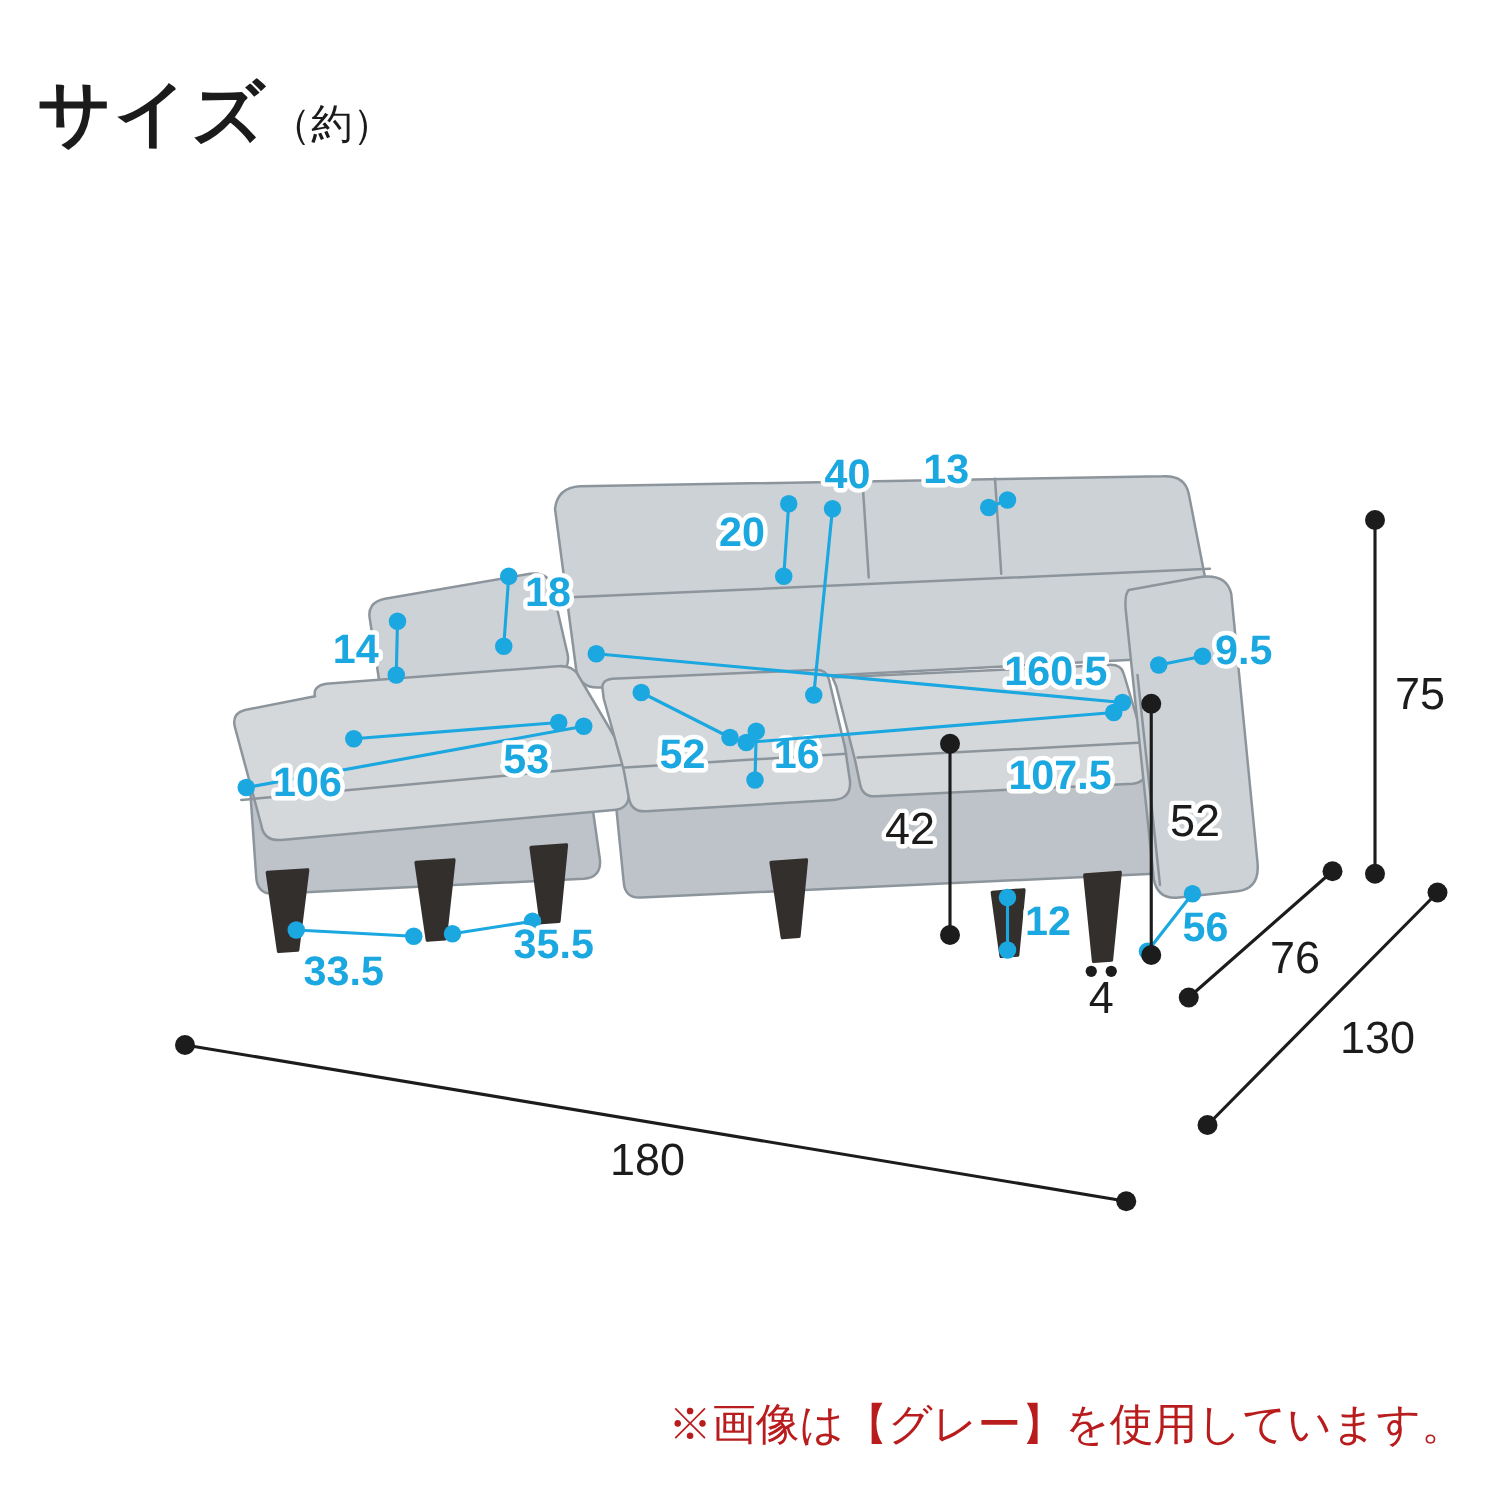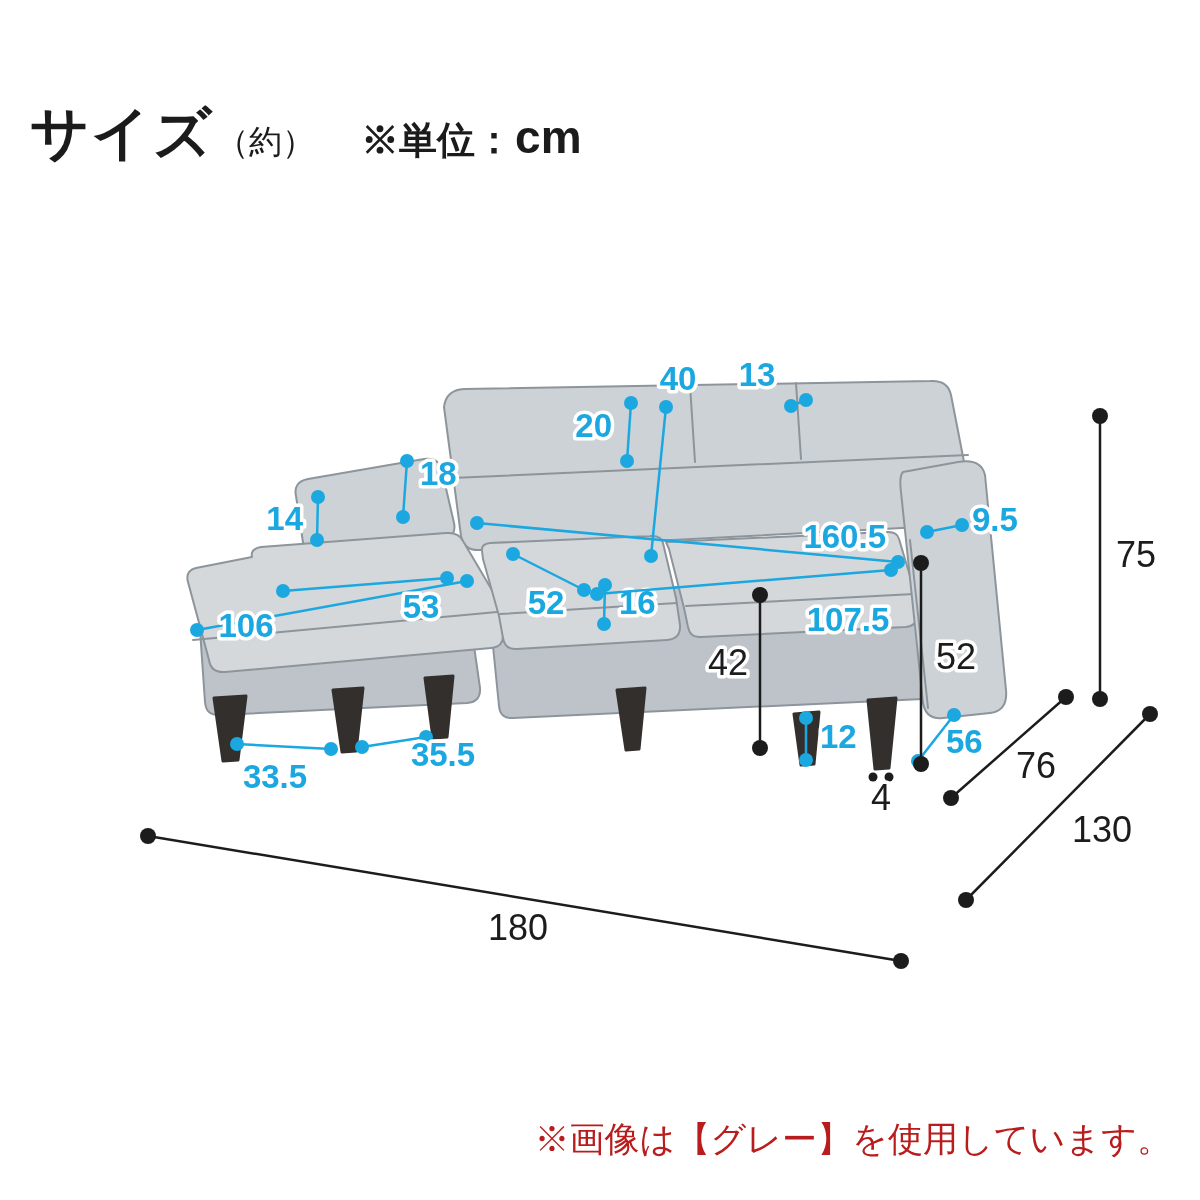--- a/index.html
+++ b/index.html
@@ -12,21 +12,21 @@
     position: relative;
     width: 1200px; height: 1200px;
     background: #ffffff;
     overflow: hidden;
   }
   .title {
     position: absolute; left: 30px; top: 52px;
     display: flex; align-items: baseline;
     color: #1b1b1b; white-space: nowrap;
   }
-  .t-main   { font-size: 58px; font-weight: 600; letter-spacing: 2px; margin-top: 43px; }
+  .t-main   { font-size: 58px; font-weight: 600; letter-spacing: 2px; }
   .t-approx { font-size: 33px; font-weight: 500; margin-left: 2px; }
   .t-unit   { margin-left: 46px; font-weight: 600; display: flex; align-items: baseline; }
   .t-unit-prefix { font-size: 38px; }
   .t-unit-value  { font-size: 46px; margin-left: 2px; }
   .footnote {
     position: absolute; top: 1116px; right: 28px;
     font-size: 35px; font-weight: 500; color: #b91c1c;
     white-space: nowrap;
   }
   .diagram { position: absolute; left: 0; top: 0; }
@@ -57,24 +57,20 @@
   }
 </style>
 </head>
 <body>
 
 <div class="canvas">
 
   <div class="title">
     <span class="t-main">サイズ</span>
     <span class="t-approx">（約）</span>
-    <span class="t-unit">
-        <span class="t-unit-prefix">※単位：</span>
-        <span class="t-unit-value">cm</span>
-      </span>
   </div>
 
   <svg class="diagram" width="1200" height="1200" viewBox="0 0 1200 1200" xmlns="http://www.w3.org/2000/svg">
 
     <g>
 
       <path class="s-fill" d="M 444 407 Q 446 390 464 389 L 930 381 Q 948 380 951 395 L 973 508 Q 976 523 960 525 L 480 550 Q 464 551 461 536 Z"></path>
       <path class="s-line" d="M 452 478 L 968 455"></path>
       <path class="s-line" d="M 690 385 L 695 462"></path>
       <path class="s-line" d="M 796 383 L 801 459"></path>

